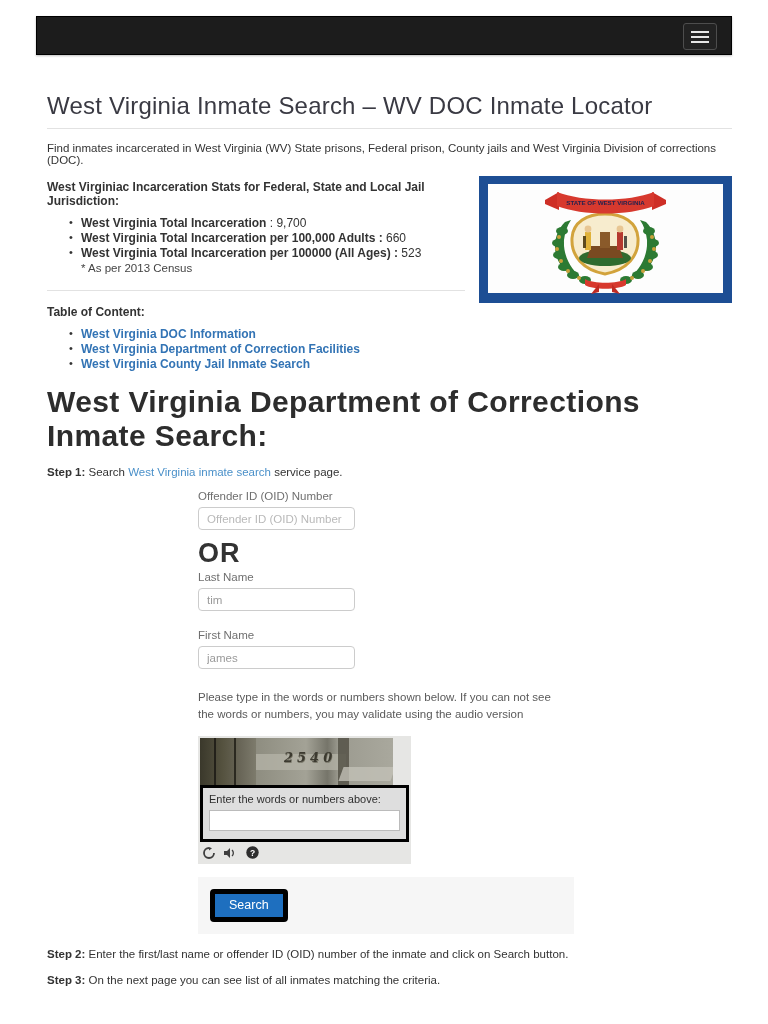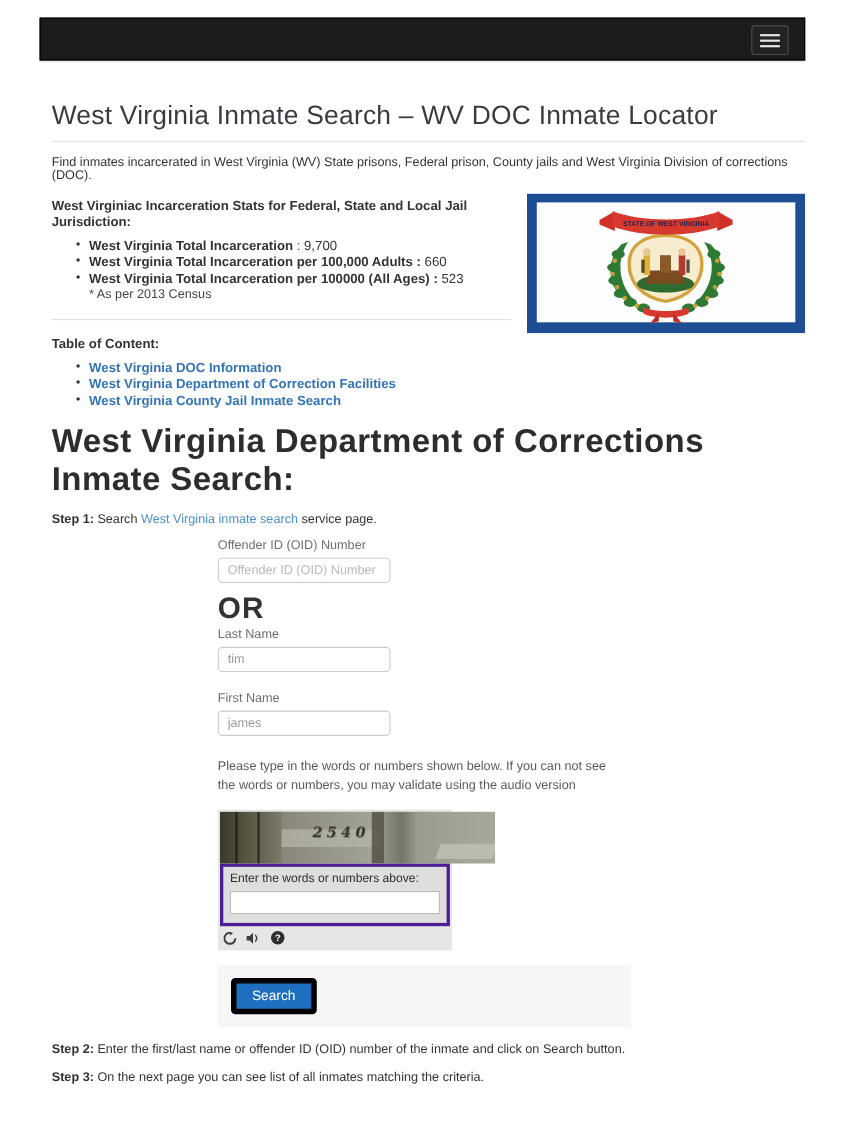--- a/index.html
+++ b/index.html
@@ -65,36 +65,36 @@
     padding: 0 8px; font-size: 11.5px; color: #9a9a9a; background: #fff;
     font-family: "Liberation Sans", sans-serif;
   }
   .text-input::placeholder { color: #b9b9b9; }
   .or { font-size: 27px; font-weight: bold; color: #333; margin: 8px 0 2px 0; letter-spacing: 1px; } .gap-md { height: 18px; }
 
   .captcha-note { margin-top: 20px; font-size: 11.5px; color: #5a5a5a; width: 372px; line-height: 1.45; }
 
   .captcha-widget { margin-top: 13px; width: 213px; background: #e6e6e4; padding: 2px 2px 0 2px; }
   .captcha-photo {
-    position: relative; width: 250px; height: 47px; overflow: hidden;
+    position: relative; width: 193px; height: 47px; overflow: hidden;
     background: linear-gradient(90deg, #6e6c5e 0%, #8f8e81 30%, #a3a296 55%, #76756a 66%, #9c9b90 72%, #a9a89d 100%);
   }
   .cp-leftstrip { position: absolute; left: 0; top: 0; width: 56px; height: 100%;
     background: linear-gradient(90deg, #3a382b 0%, #55523f 40%, #6b685a 75%, #7d7b6c 100%); }
   .cp-leftstrip::before { content: ""; position: absolute; left: 14px; top: 0; width: 2px; height: 100%; background: #23211a; }
   .cp-leftstrip::after { content: ""; position: absolute; left: 34px; top: 0; width: 2px; height: 100%; background: #2b2920; }
   .cp-band { position: absolute; left: 56px; top: 16px; width: 90px; height: 16px; background: #b6b4a8; opacity: .75; }
   .cp-post { position: absolute; left: 138px; top: 0; width: 11px; height: 100%; background: #504e42; opacity: .8; }
   .cp-bright { position: absolute; right: 0; bottom: 4px; width: 52px; height: 14px; background: #c2c1b6; opacity: .8; transform: skewX(-20deg); }
   .cp-code {
     position: absolute; left: 84px; top: 12px; font-size: 13px; color: #3c3a30;
     letter-spacing: 4px; font-style: italic; font-weight: bold; font-family: "DejaVu Serif", serif;
     text-shadow: 0.5px 0.5px 0 #7a786a;
   }
-  .captcha-entry { margin-top: 0; border: 3px solid #4c1d95; background: #dedede; padding: 5px 6px 8px 6px; }
+  .captcha-entry { margin-top: 0; border: 3px solid #000000; background: #dedede; padding: 5px 6px 8px 6px; }
   .captcha-prompt { font-size: 11px; color: #2e2e2e; }
   .captcha-input { margin-top: 5px; width: 100%; height: 21px; border: 1px solid #bbb; background: #fff; }
   .captcha-icons { height: 22px; display: flex; align-items: center; gap: 9px; padding: 3px 2px; }
   .cap-icon { width: 13px; height: 13px; display: inline-flex; align-items: center; justify-content: center; cursor: pointer; }
 
   .search-panel { margin-top: 13px; width: 376px; background: #f6f6f6; padding: 12px 12px; }
   .search-btn {
     display: inline-block; background: #1e6fbf; border: 5px solid #000000; border-radius: 4px;
     color: #fff; font-size: 12.5px; padding: 4px 14px 5px 14px; cursor: pointer;
     font-family: "Liberation Sans", sans-serif;

